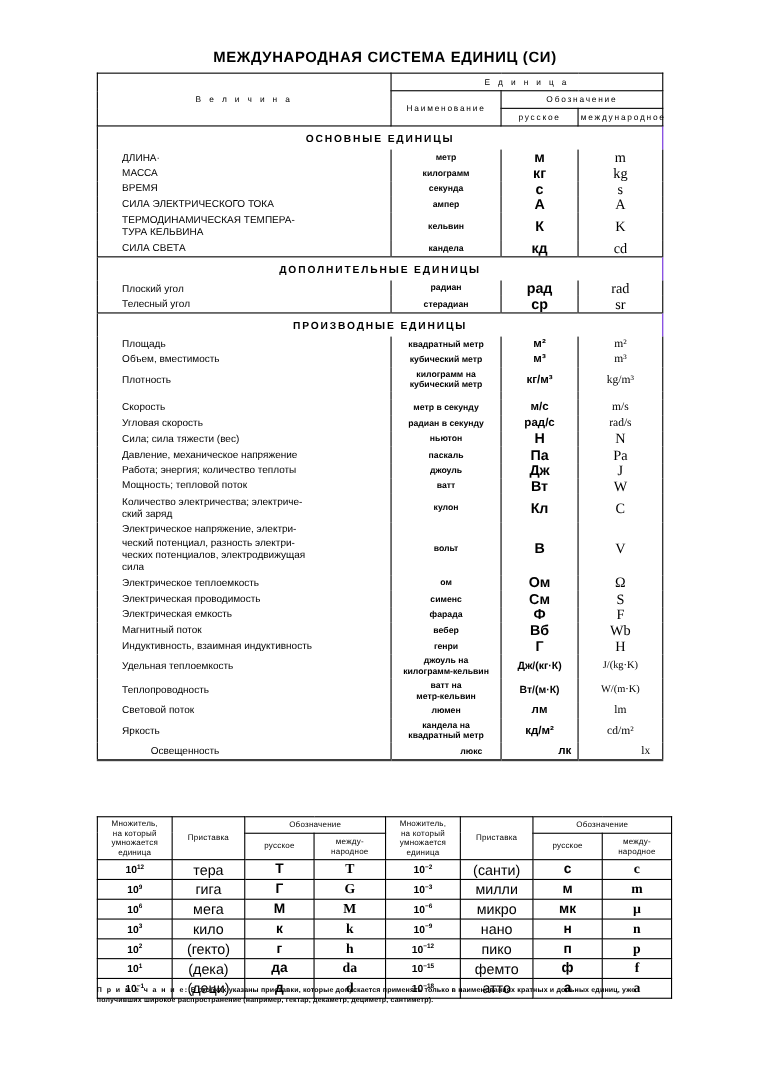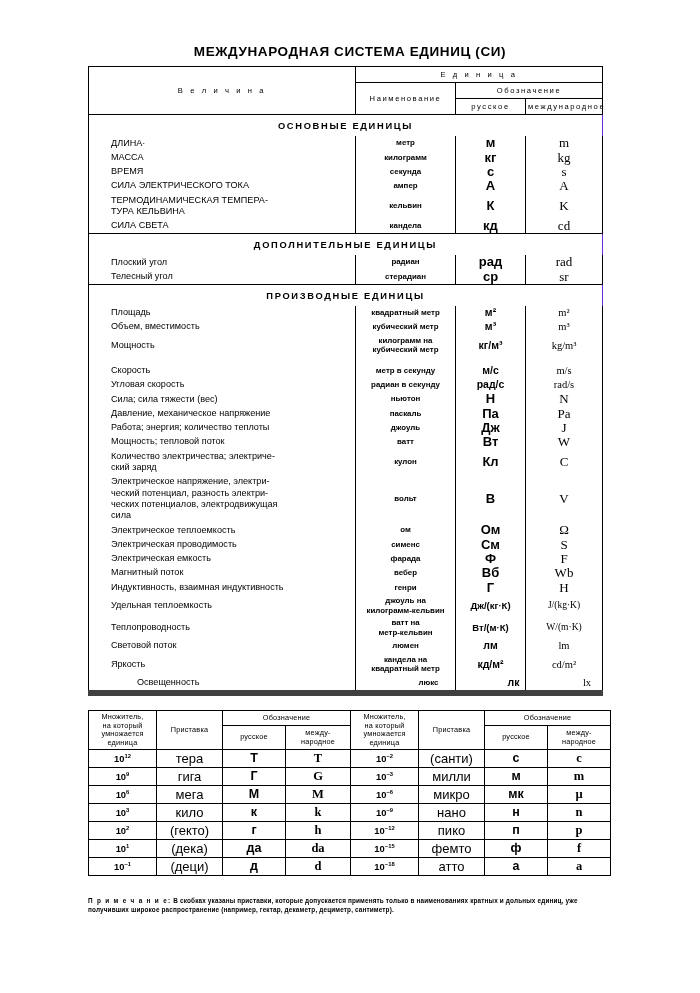--- a/index.html
+++ b/index.html
@@ -54,25 +54,25 @@
     border-top:none;border-bottom:none;font-weight:bold;
   }
   #t1 td.sym{
     font-size:13px;text-align:center;line-height:13.5px;padding:0 2px;
     border-top:none;border-bottom:none;font-weight:bold;
   }
   #t1 td.sym.intl{font-weight:normal;font-family:"Liberation Serif",serif;}
   #t1 td.sym.sm{font-size:10.5px;}
   #t1 td.sym.xsm{font-size:9.5px;}
   #t1 tr.gap td{height:7px;padding:0;border-top:none;border-bottom:none;}
-  #t1 tr.lastrow td{border-bottom:6px solid #404040;padding-left:48px;}
+  #t1 tr.lastrow td{border-bottom:2px solid #404040;padding-left:48px;}
   .sup{font-size:.62em;vertical-align:super;}
 
   
-  #t2{left:88px;top:710px;width:522px;}
+  #t2{left:88px;top:742px;width:522px;}
   #t2 td{font-size:7.3px;text-align:center;}
   #t2 td.hd{padding:2px 1px;line-height:8.6px;letter-spacing:.2px;}
   #t2 td.mult{font-size:9.4px;font-weight:bold;padding:1px 0;font-family:"Liberation Sans",sans-serif;}
   #t2 td.pref{font-size:13px;padding:1px 0;}
   #t2 td.sr{font-size:12.5px;font-weight:bold;line-height:13px;padding:0;}
   #t2 td.si{font-size:12.5px;font-family:"Liberation Serif",serif;line-height:13px;padding:0;font-weight:bold;}
 
   .note{
     position:absolute;left:88px;top:896px;width:520px;
     font-size:6.4px;line-height:9.4px;letter-spacing:.15px;font-weight:bold;
@@ -171,21 +171,21 @@
           <td class="sym sm">м²</td>
           <td class="sym sm intl">m²</td>
         </tr>
         <tr>
           <td class="q">Объем, вместимость</td>
           <td class="nm">кубический метр</td>
           <td class="sym sm">м³</td>
           <td class="sym sm intl">m³</td>
         </tr>
         <tr>
-          <td class="q">Мощность</td>
+          <td class="q">Плотность</td>
           <td class="nm">килограмм на<br>кубический метр</td>
           <td class="sym sm">кг/м³</td>
           <td class="sym sm intl">kg/m³</td>
         </tr>
         <tr class="gap">
           <td></td>
           <td></td>
           <td></td>
           <td></td>
         </tr>

